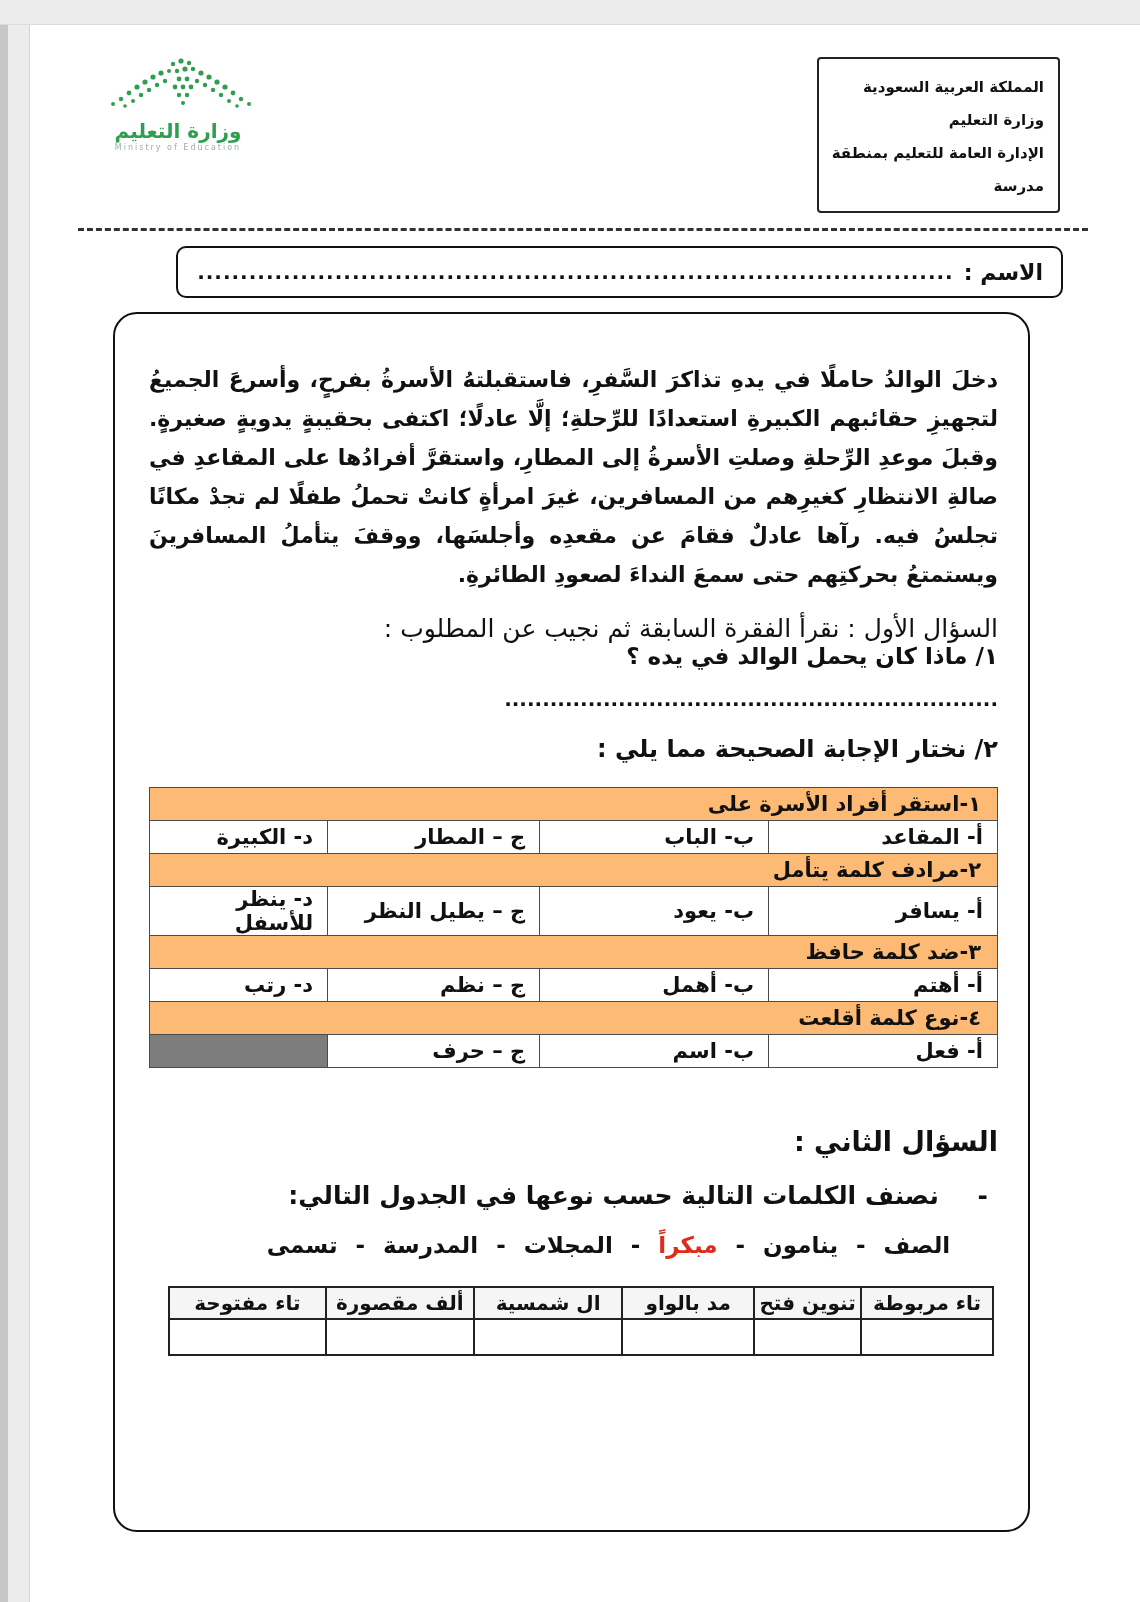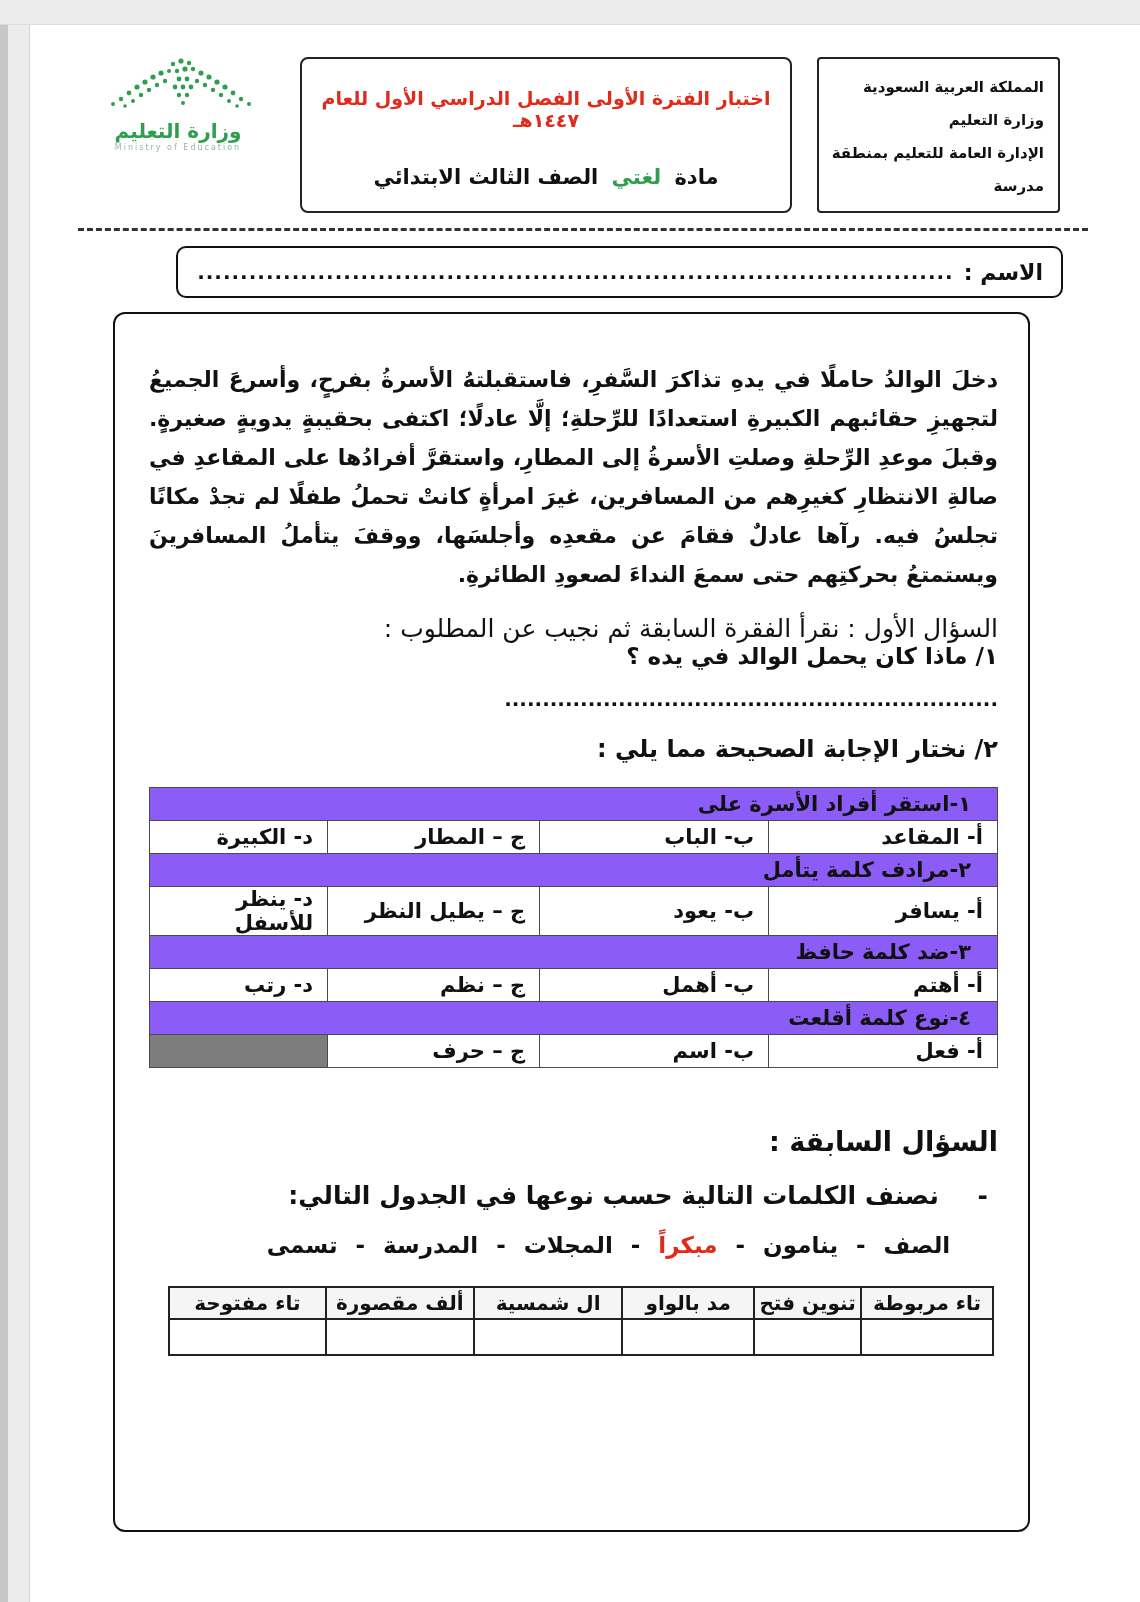--- a/index.html
+++ b/index.html
@@ -23,32 +23,32 @@
   .logo-ar { color:#2f9e4f; font-weight:bold; font-size:20px; margin-top:2px; letter-spacing:1px; }
   .logo-en { color:#9ab59e; font-size:8px; letter-spacing:2px; direction:ltr; }
 
   .dashed-sep { position:absolute; top:203px; right:52px; left:48px; border-top:3px dashed #333; }
 
   .name-box { position:absolute; top:221px; right:77px; width:887px; height:52px; border:2px solid #111; border-radius:10px; display:flex; align-items:center; padding:0 18px; font-weight:bold; font-size:22px; }
   .name-label { white-space:nowrap; margin-left:10px; }
   .name-dots { flex:1; overflow:hidden; white-space:nowrap; font-size:20px; letter-spacing:1px; }
 
   
-  .main-frame { position:absolute; top:287px; right:110px; width:917px; height:1220px; border:2.5px solid #111; border-radius:12px; padding:46px 30px 0 34px; }
+  .main-frame { position:absolute; top:287px; right:110px; width:917px; height:1220px; border:2.5px solid #111; border-radius:24px; padding:46px 30px 0 34px; }
 
   .passage { font-weight:bold; font-size:22px; line-height:39px; text-align:justify; }
 
   .q1-title { margin-top:20px; font-weight:normal; font-size:25px; }
   .q1-sub   { font-weight:bold; font-size:23px; }
   .answer-line { margin-top:18px; font-weight:bold; font-size:20px; text-align:right; overflow:hidden; white-space:nowrap; }
   .q1-sub2  { margin-top:24px; font-weight:bold; font-size:24px; }
 
   table.mcq { width:100%; border-collapse:collapse; margin-top:24px; font-weight:bold; font-size:21px; }
   table.mcq td { border:1px solid #4a4a4a; height:33px; padding:0 14px 0 4px; text-align:right; }
-  table.mcq tr.qrow td { background:#8b5cf6; padding-right:26px; }
+  table.mcq tr.qrow td { background:#fdba74; padding-right:16px; }
   table.mcq td.filled { background:#7d7d7d; }
 
   .q2-title { margin-top:58px; font-weight:bold; font-size:27px; }
   .q2-instr { margin-top:24px; font-weight:bold; font-size:25px; padding-right:10px; }
   .q2-instr .dash { margin-left:30px; }
   .words { margin-top:22px; font-weight:bold; font-size:23px; text-align:center; padding-left:70px; }
   .words span { margin:0 9px; }
   .words .red { color:#e02b1b; }
 
   table.classify { border-collapse:collapse; margin:28px 4px 0 auto; width:826px; font-weight:bold; font-size:20px; }
@@ -65,28 +65,20 @@
 
   <div class="page">
 
     <div class="authority-box">
       <div>المملكة العربية السعودية</div>
       <div>وزارة التعليم</div>
       <div>الإدارة العامة للتعليم بمنطقة</div>
       <div>مدرسة</div>
     </div>
 
-    <div class="center-box">
-      <div class="exam-title">اختبار الفترة الأولى الفصل الدراسي الأول للعام ١٤٤٧هـ</div>
-      <div class="subject-line">
-        <span>مادة</span>
-        <span class="green">لغتي</span>
-        <span>الصف الثالث الابتدائي</span>
-      </div>
-    </div>
 
     <div class="logo">
       <svg width="170" height="56" viewBox="0 0 170 56">
         <g fill="#2f9e4f">
           <circle cx="88" cy="4" r="2.6"></circle>
             <circle cx="96" cy="6" r="2.2"></circle>
             <circle cx="80" cy="7" r="2.2"></circle>
           <circle cx="92" cy="12" r="2.6"></circle>
             <circle cx="84" cy="14" r="2.2"></circle>
             <circle cx="100" cy="12" r="2.2"></circle>
@@ -187,21 +179,21 @@
             </tr>
         <tr>
           <td>أ- فعل</td>
           <td>ب- اسم</td>
           <td>ج – حرف</td>
           <td class="filled"></td>
         </tr>
       </tbody>
         </table>
 
-      <div class="q2-title">السؤال السابقة :</div>
+      <div class="q2-title">السؤال الثاني :</div>
 
       <div class="q2-instr">
         <span class="dash">-</span>
         <span>نصنف الكلمات التالية حسب نوعها في الجدول التالي:</span>
       </div>
 
       <div class="words">
         <span>الصف</span><span class="wsep">-</span><span>ينامون</span><span class="wsep">-</span><span class="red">مبكراً</span><span class="wsep">-</span><span>المجلات</span><span class="wsep">-</span><span>المدرسة</span><span class="wsep">-</span><span>تسمى</span>
       </div>
 

